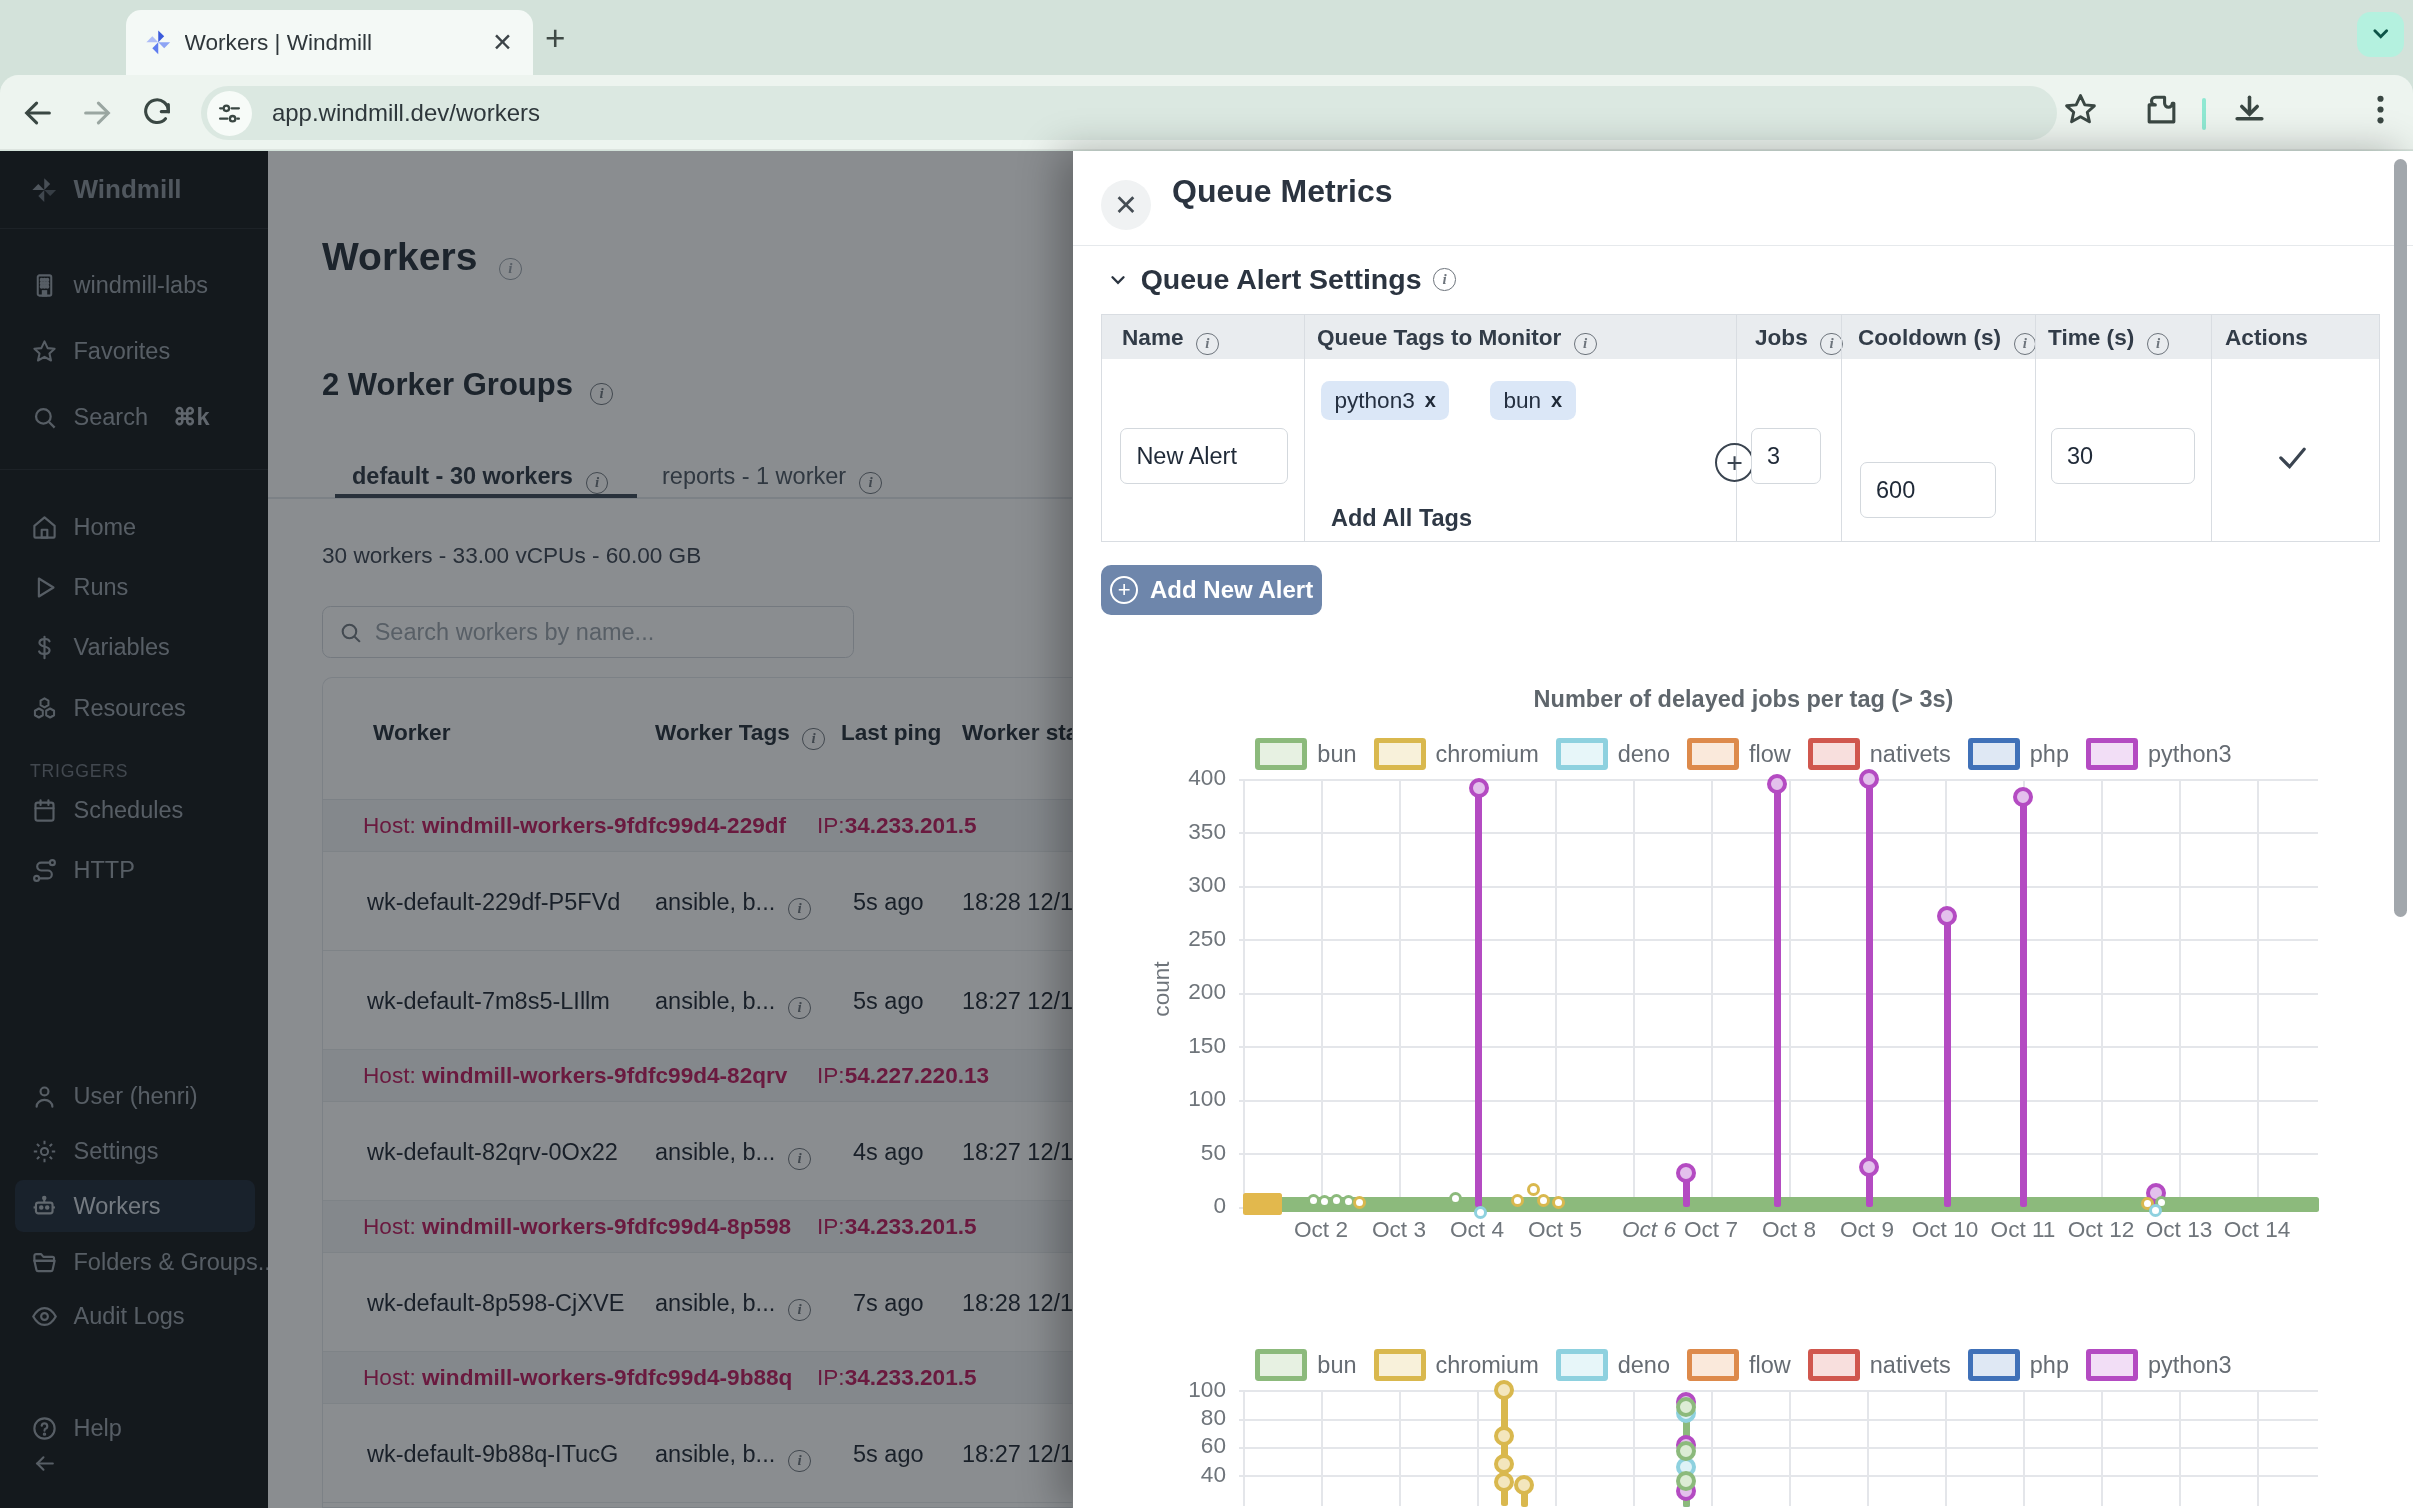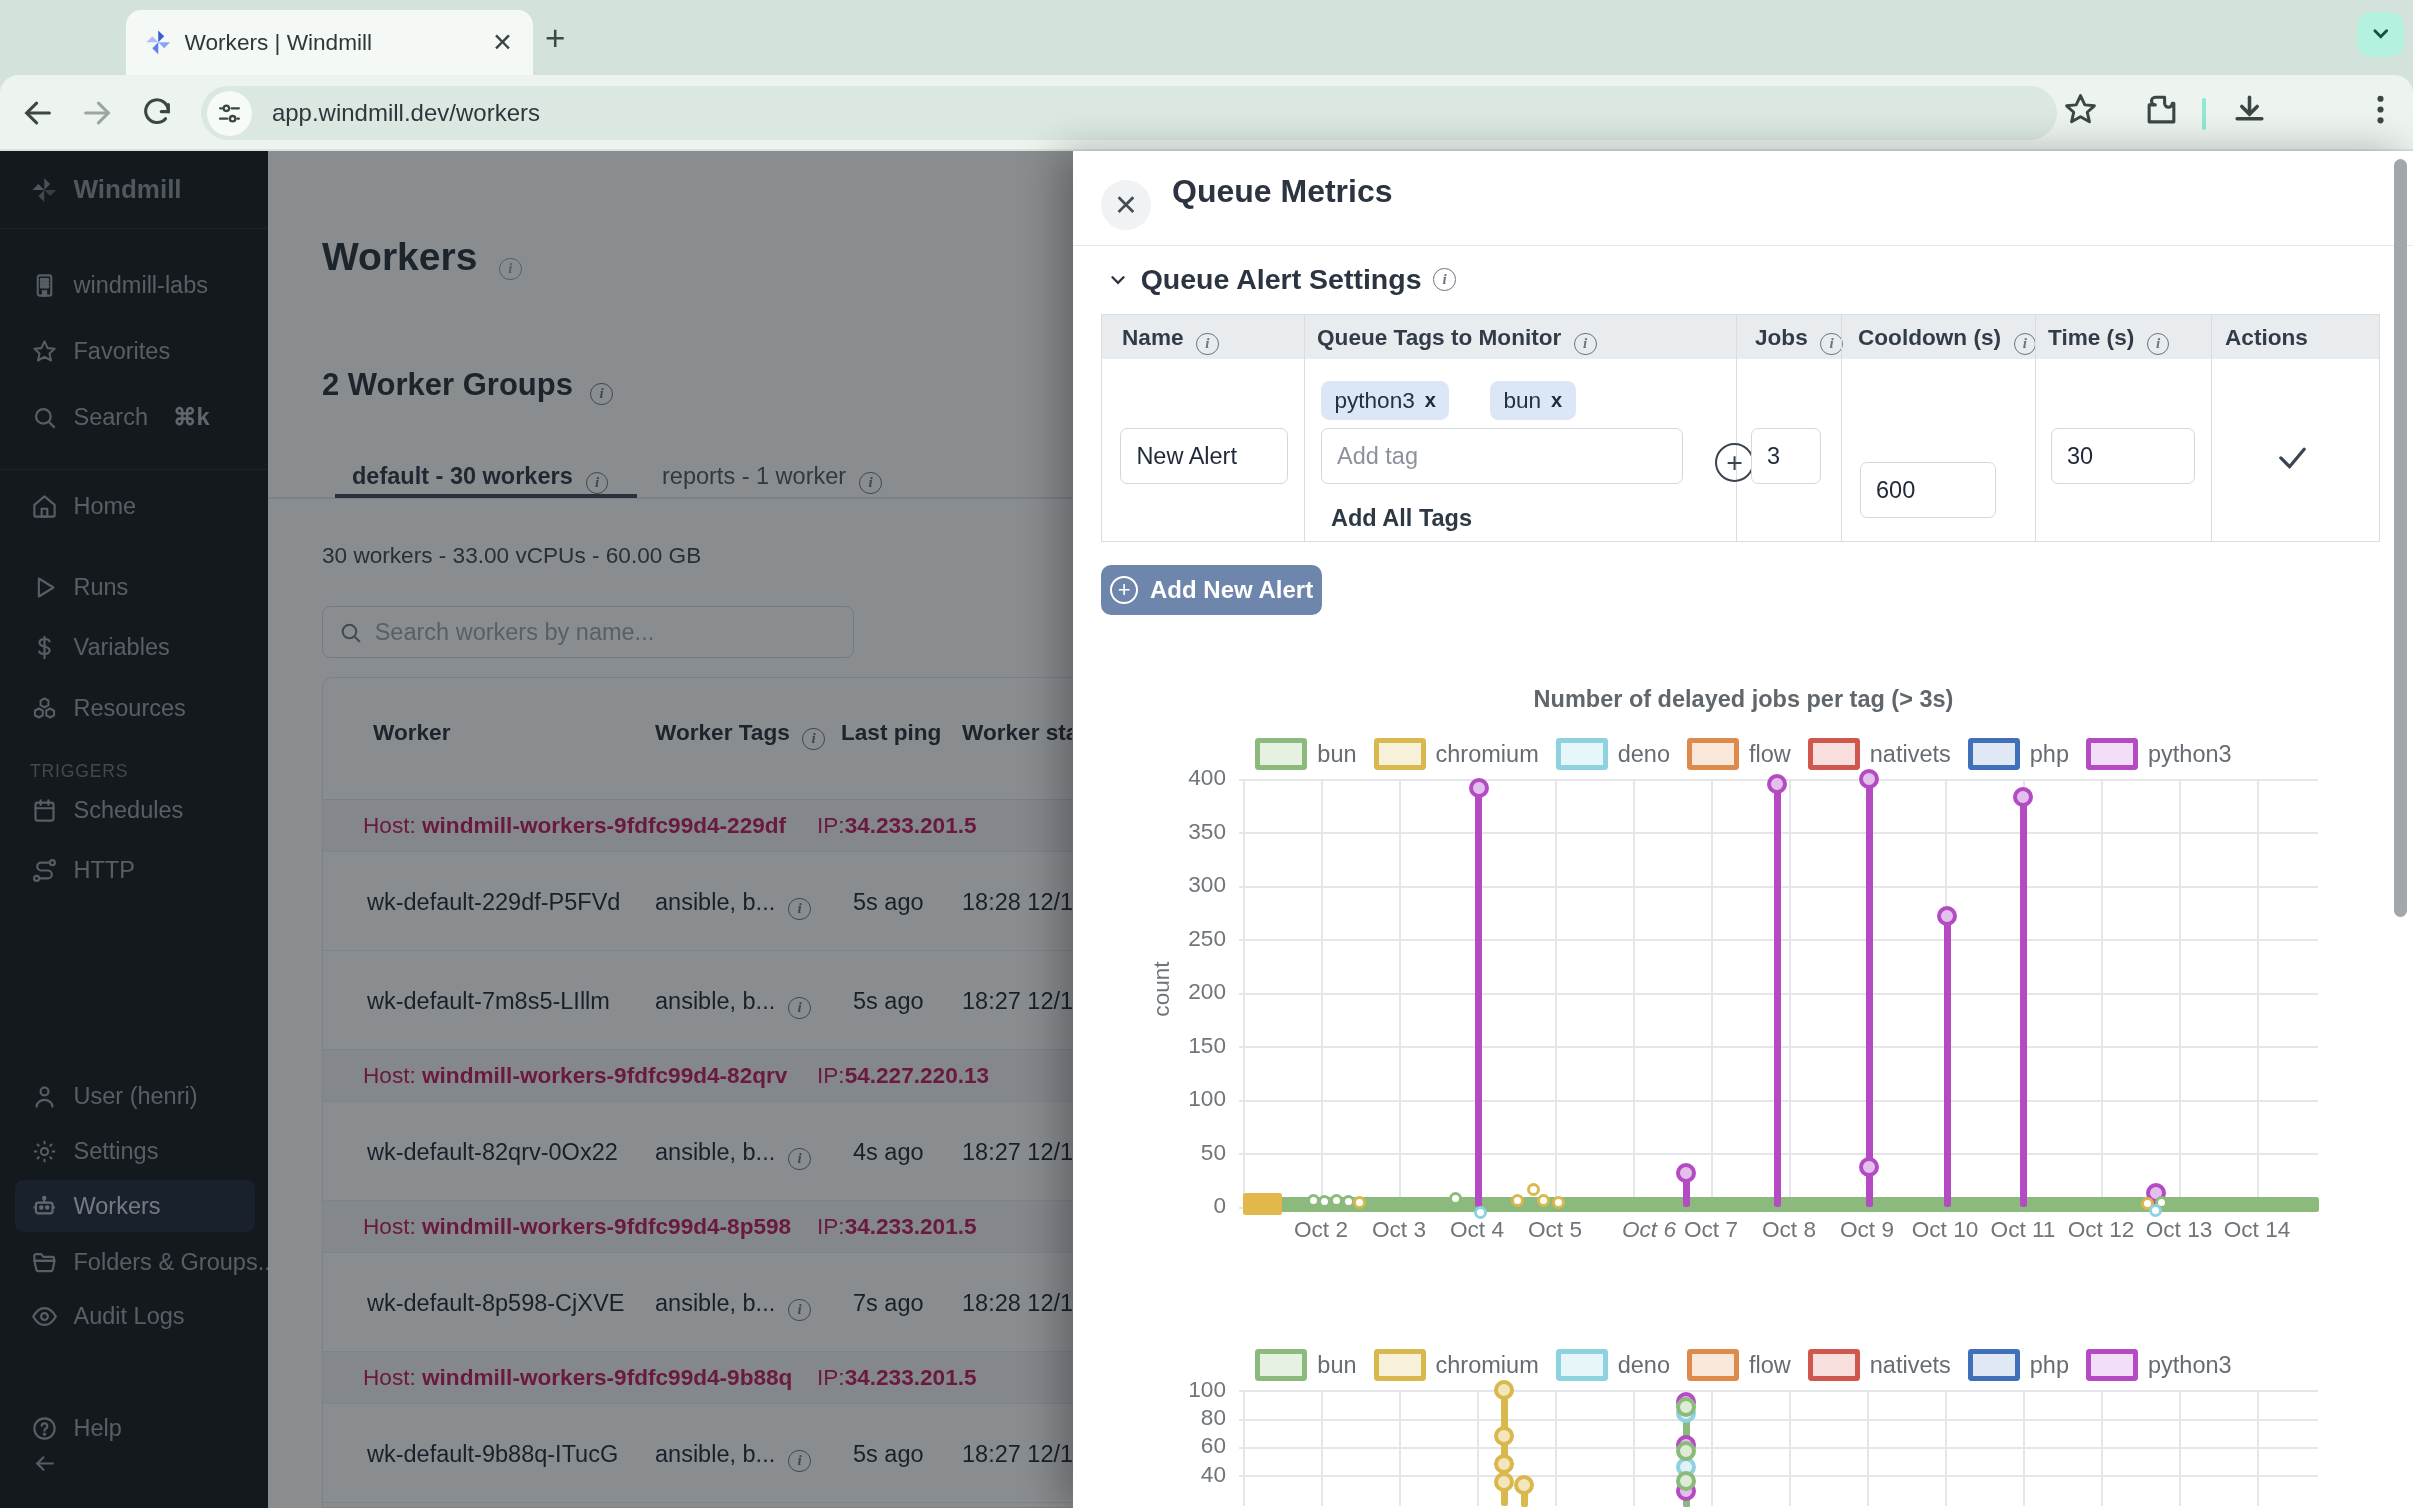--- a/index.html
+++ b/index.html
@@ -241,21 +241,21 @@
       <span class="sb-ic">
         <svg width="27" height="27" viewBox="0 0 24 24" fill="none" stroke="#98a0a8" stroke-width="2">
             <circle cx="11" cy="11" r="6.5"></circle>
             <line x1="16" y1="16" x2="21" y2="21"></line>
           </svg>
       </span>
       <span class="sb-label">Search</span>
       <span class="sb-label" style="font-weight:bold; color:#aab1b8; margin-left:25px">⌘k</span>
     </div>
     <div class="sb-divider" style="top:318px"></div>
-    <div class="sb-item" style="top:328px">
+    <div class="sb-item" style="top:349px">
       <span class="sb-ic">
         <svg width="27" height="27" viewBox="0 0 24 24" fill="none" stroke="#98a0a8" stroke-width="1.9" stroke-linejoin="round">
             <path d="M3 10.5 L12 3 L21 10.5 V20 a1 1 0 0 1 -1 1 H4 a1 1 0 0 1 -1 -1 z"></path>
             <rect x="9.5" y="14" width="5" height="7"></rect>
           </svg>
       </span>
       <span class="sb-label">Home</span>
     </div>
     <div class="sb-item" style="top:409px">
       <span class="sb-ic">
@@ -484,21 +484,20 @@
       <input class="al-input" style="left: 18.4px; top: 113px; width: 168px; height: 56px;" value="New Alert">
       <div class="tag-pill" style="left: 219px;">
           <span>python3</span>
           <span class="tag-x">x</span>
         </div>
         <div class="tag-pill" style="left: 388px;">
           <span>bun</span>
           <span class="tag-x">x</span>
         </div>
         <div id="tags-mount"></div>
-      <input class="al-input" style="left: 219px; top: 113px; width: 362px; height: 56px;" placeholder="Add tag">
       <div id="plus-btn">+</div>
       <div id="add-all">Add All Tags</div>
       <input class="al-input" style="left: 649px; top: 113px; width: 70px; height: 56px;" value="3">
       <input class="al-input" style="left: 758px; top: 113px; width: 136px; height: 56px; margin-top: 34px;" value="600">
       <input class="al-input" style="left: 949px; top: 113px; width: 144px; height: 56px;" value="30">
       <span style="position:absolute; left:1173px; top:124px">
         <svg width="35" height="35" viewBox="0 0 24 24" fill="none" stroke="#3a4450" stroke-width="2.2" stroke-linecap="round">
             <polyline points="4,13 10,19 20,7"></polyline>
           </svg>
       </span>

